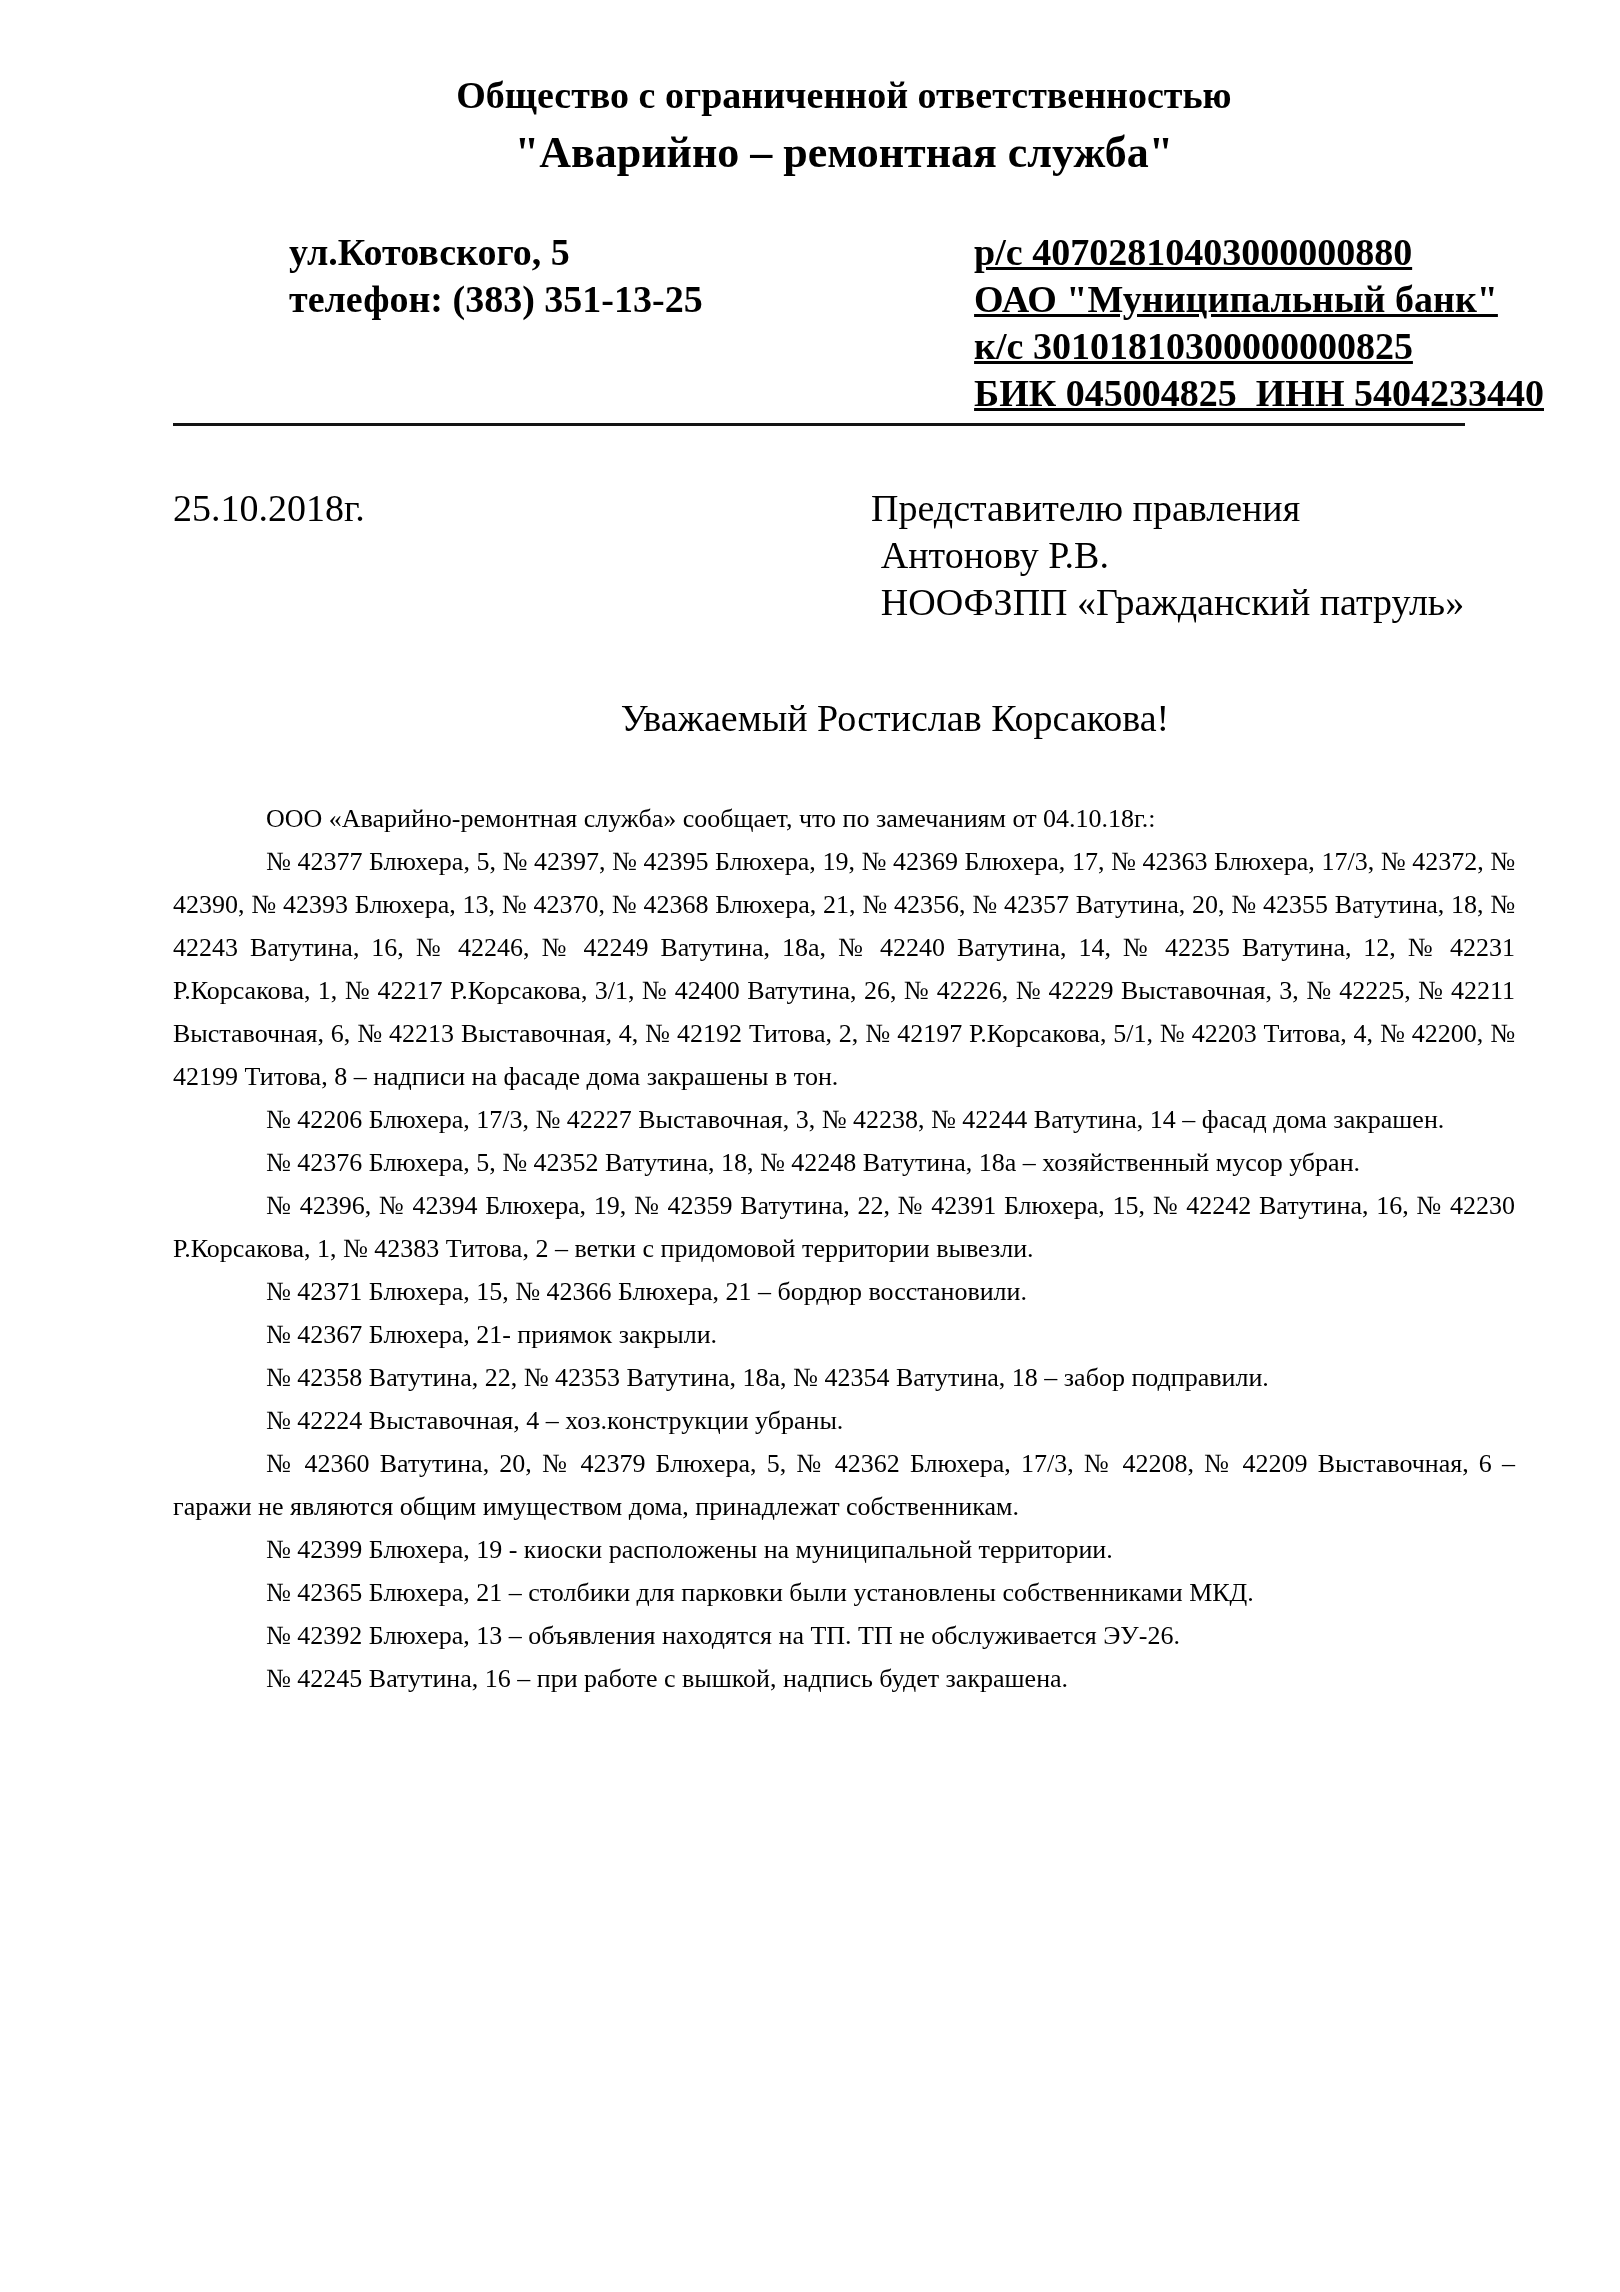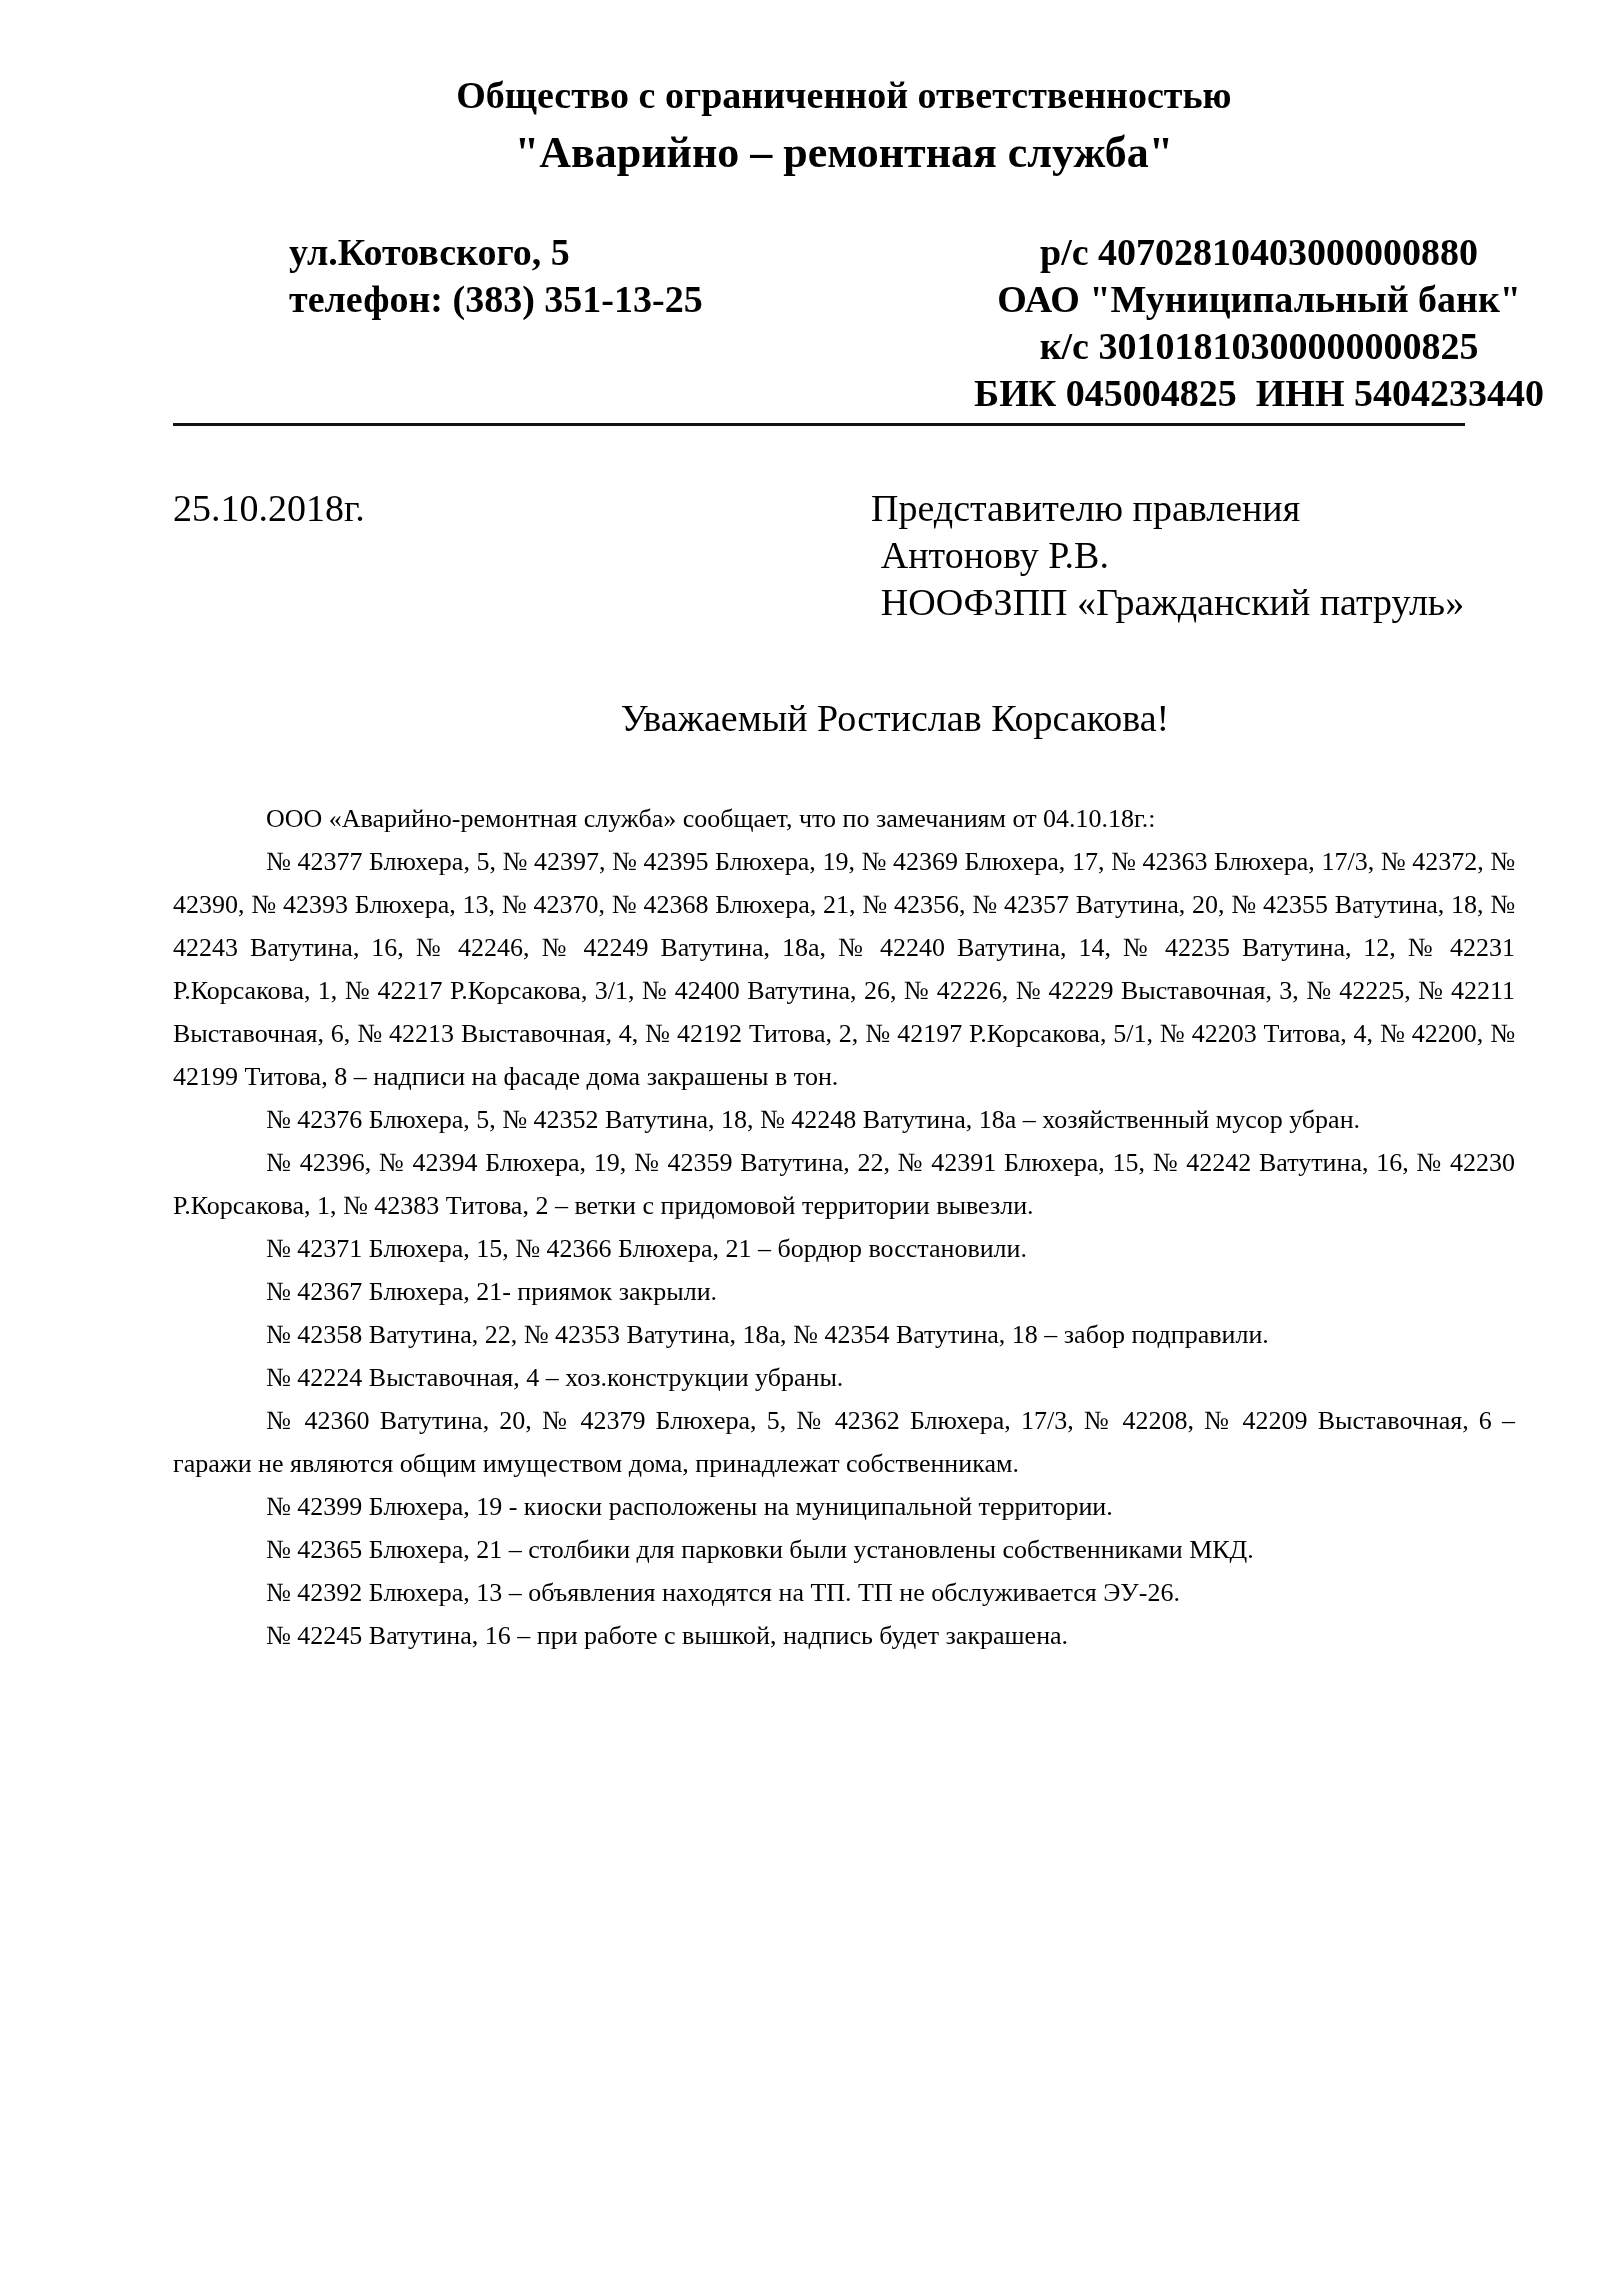--- a/index.html
+++ b/index.html
@@ -30,21 +30,21 @@
   .contact-row {
     display: flex;
     justify-content: space-between;
     margin-top: 49px;
     margin-right: -29px;
     font-weight: bold;
     font-size: 38px;
     line-height: 47px;
   }
   .address-block { margin-left: 116px; }
-  .bank-block { text-align: center; }
+  .bank-block { text-align: left; text-decoration: underline; }
   .bank-line, .address-line { white-space: pre-wrap; }
   .rule {
     border: none;
     border-top: 3.9px solid #131313;
     width: 1292px;
     margin: 5.9px 0 0 0;
   }
   .addressee-row {
     display: flex;
     margin-top: 59px;
@@ -101,20 +101,21 @@
       <div class="recipient-line indented">Антонову Р.В.</div>
       <div class="recipient-line indented">НООФЗПП «Гражданский патруль»</div>
     </div>
   </div>
 
   <div class="salutation">Уважаемый Ростислав Корсакова!</div>
 
   <div class="letter-body">
     <p>ООО «Аварийно-ремонтная служба» сообщает, что по замечаниям от 04.10.18г.:</p>
     <p>№ 42377 Блюхера, 5, № 42397, № 42395 Блюхера, 19, № 42369 Блюхера, 17, № 42363 Блюхера, 17/3, № 42372, № 42390, № 42393 Блюхера, 13, № 42370, № 42368 Блюхера, 21, № 42356, № 42357 Ватутина, 20, № 42355 Ватутина, 18, № 42243 Ватутина, 16, № 42246, № 42249 Ватутина, 18а, № 42240 Ватутина, 14, № 42235 Ватутина, 12, № 42231 Р.Корсакова, 1, № 42217 Р.Корсакова, 3/1, № 42400 Ватутина, 26, № 42226, № 42229 Выставочная, 3, № 42225, № 42211 Выставочная, 6, № 42213 Выставочная, 4, № 42192 Титова, 2, № 42197 Р.Корсакова, 5/1, № 42203 Титова, 4, № 42200, № 42199 Титова, 8 – надписи на фасаде дома закрашены в тон.</p>
+    <p>№ 42206 Блюхера, 17/3, № 42227 Выставочная, 3, № 42238, № 42244 Ватутина, 14 – фасад дома закрашен.</p>
     <p>№ 42376 Блюхера, 5, № 42352 Ватутина, 18, № 42248 Ватутина, 18а – хозяйственный мусор убран.</p>
     <p>№ 42396, № 42394 Блюхера, 19, № 42359 Ватутина, 22, № 42391 Блюхера, 15, № 42242 Ватутина, 16, № 42230 Р.Корсакова, 1, № 42383 Титова, 2 – ветки с придомовой территории вывезли.</p>
     <p>№ 42371 Блюхера, 15, № 42366 Блюхера, 21 – бордюр восстановили.</p>
     <p>№ 42367 Блюхера, 21- приямок закрыли.</p>
     <p>№ 42358 Ватутина, 22, № 42353 Ватутина, 18а, № 42354 Ватутина, 18 – забор подправили.</p>
     <p>№ 42224 Выставочная, 4 – хоз.конструкции убраны.</p>
     <p>№ 42360 Ватутина, 20, № 42379 Блюхера, 5, № 42362 Блюхера, 17/3, № 42208, № 42209 Выставочная, 6 – гаражи не являются общим имуществом дома, принадлежат собственникам.</p>
     <p>№ 42399 Блюхера, 19 - киоски расположены на муниципальной территории.</p>
     <p>№ 42365 Блюхера, 21 – столбики для парковки были установлены собственниками МКД.</p>
     <p>№ 42392 Блюхера, 13 – объявления находятся на ТП. ТП не обслуживается ЭУ-26.</p>

